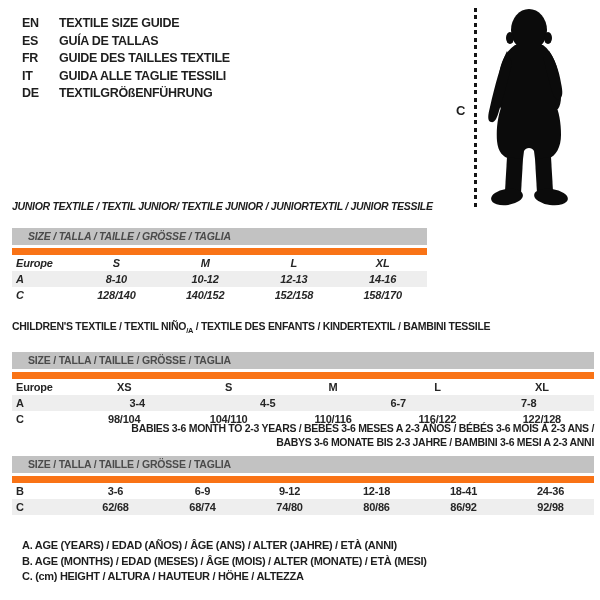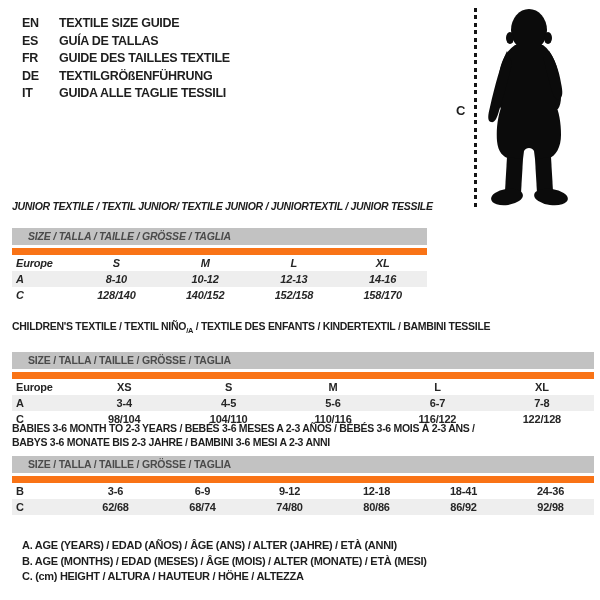--- a/index.html
+++ b/index.html
@@ -21,21 +21,21 @@
   #figure-label{position:absolute;left:16px;top:103px;font-size:13px;font-weight:bold;}
   #baby-svg{position:absolute;left:43px;top:5px;}
 
   
   .size-table{position:absolute;left:12px;width:582px;}
   .size-table.narrow{width:415px;}
   #table-0{top:200px;font-style:italic;}
   #table-1{top:320px;}
   #table-2{top:422px;}
   .table-title{font-size:10.5px;font-weight:bold;letter-spacing:-0.3px;line-height:13.5px;margin-bottom:14px;white-space:nowrap;}
-  #table-2 .table-title{margin-bottom:7px;}
+  #table-2 .table-title{margin-bottom:7px;text-align:right;}
   .table-title .sub{font-size:7.5px;vertical-align:sub;}
   .size-bar{height:17px;line-height:17px;background:#c2c2c2;color:#4b4b4b;
     font-size:10.5px;font-weight:bold;letter-spacing:-0.2px;padding-left:16px;margin-bottom:3px;}
   .rows{border-top:7px solid #f97316;}
   .row{display:flex;height:16px;line-height:16px;font-size:11px;font-weight:bold;letter-spacing:-0.2px;color:#262626;}
   .row.shaded{background:#eeeeee;}
   .row-label{flex:0 0 56px;padding-left:4px;}
   .cell{flex:1;text-align:center;}
 
   
@@ -52,26 +52,26 @@
     </div>
     <div class="lang-row">
       <span class="lang-code">ES</span>
       <span class="lang-label">GUÍA DE TALLAS</span>
     </div>
     <div class="lang-row">
       <span class="lang-code">FR</span>
       <span class="lang-label">GUIDE DES TAILLES TEXTILE</span>
     </div>
     <div class="lang-row">
+      <span class="lang-code">IT</span>
+      <span class="lang-label">GUIDA ALLE TAGLIE TESSILI</span>
+    </div>
+    <div class="lang-row">
       <span class="lang-code">DE</span>
       <span class="lang-label">TEXTILGRÖßENFÜHRUNG</span>
-    </div>
-    <div class="lang-row">
-      <span class="lang-code">IT</span>
-      <span class="lang-label">GUIDA ALLE TAGLIE TESSILI</span>
     </div>
   </div>
 
 <div id="figure">
   <div id="measure-line"></div>
   <span id="figure-label">C</span>
   <svg id="baby-svg" width="92" height="206" viewBox="0 0 92 206" aria-hidden="true">
     <g fill="#0b0b0b">
       <ellipse cx="46" cy="25" rx="18" ry="21"></ellipse>
       <ellipse cx="27" cy="33" rx="4" ry="6"></ellipse>
@@ -129,21 +129,20 @@
           <span class="cell">XS</span>
           <span class="cell">S</span>
           <span class="cell">M</span>
           <span class="cell">L</span>
           <span class="cell">XL</span>
         </div>
         <div class="row shaded">
           <span class="row-label">A</span>
           <span class="cell">3-4</span>
           <span class="cell">4-5</span>
-          <span class="cell">5-6</span>
           <span class="cell">6-7</span>
           <span class="cell">7-8</span>
         </div>
         <div class="row">
           <span class="row-label">C</span>
           <span class="cell">98/104</span>
           <span class="cell">104/110</span>
           <span class="cell">110/116</span>
           <span class="cell">116/122</span>
           <span class="cell">122/128</span>

